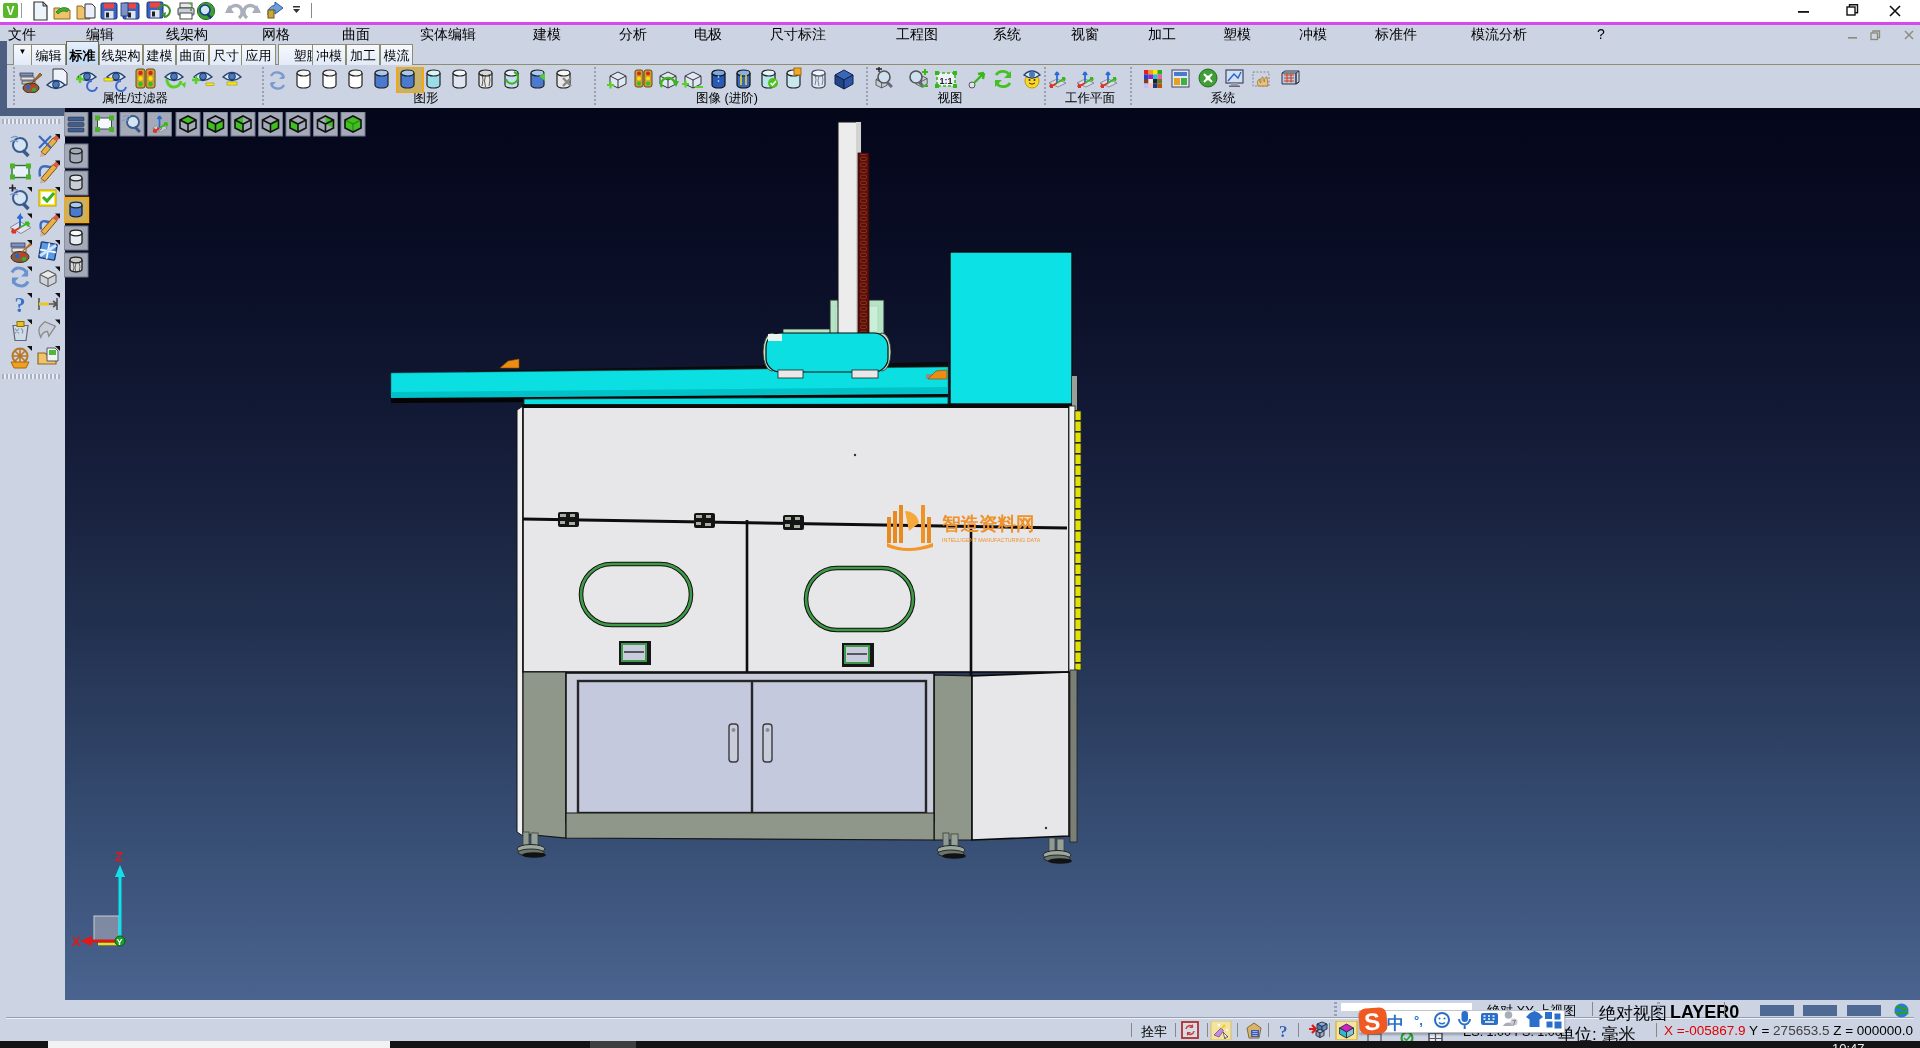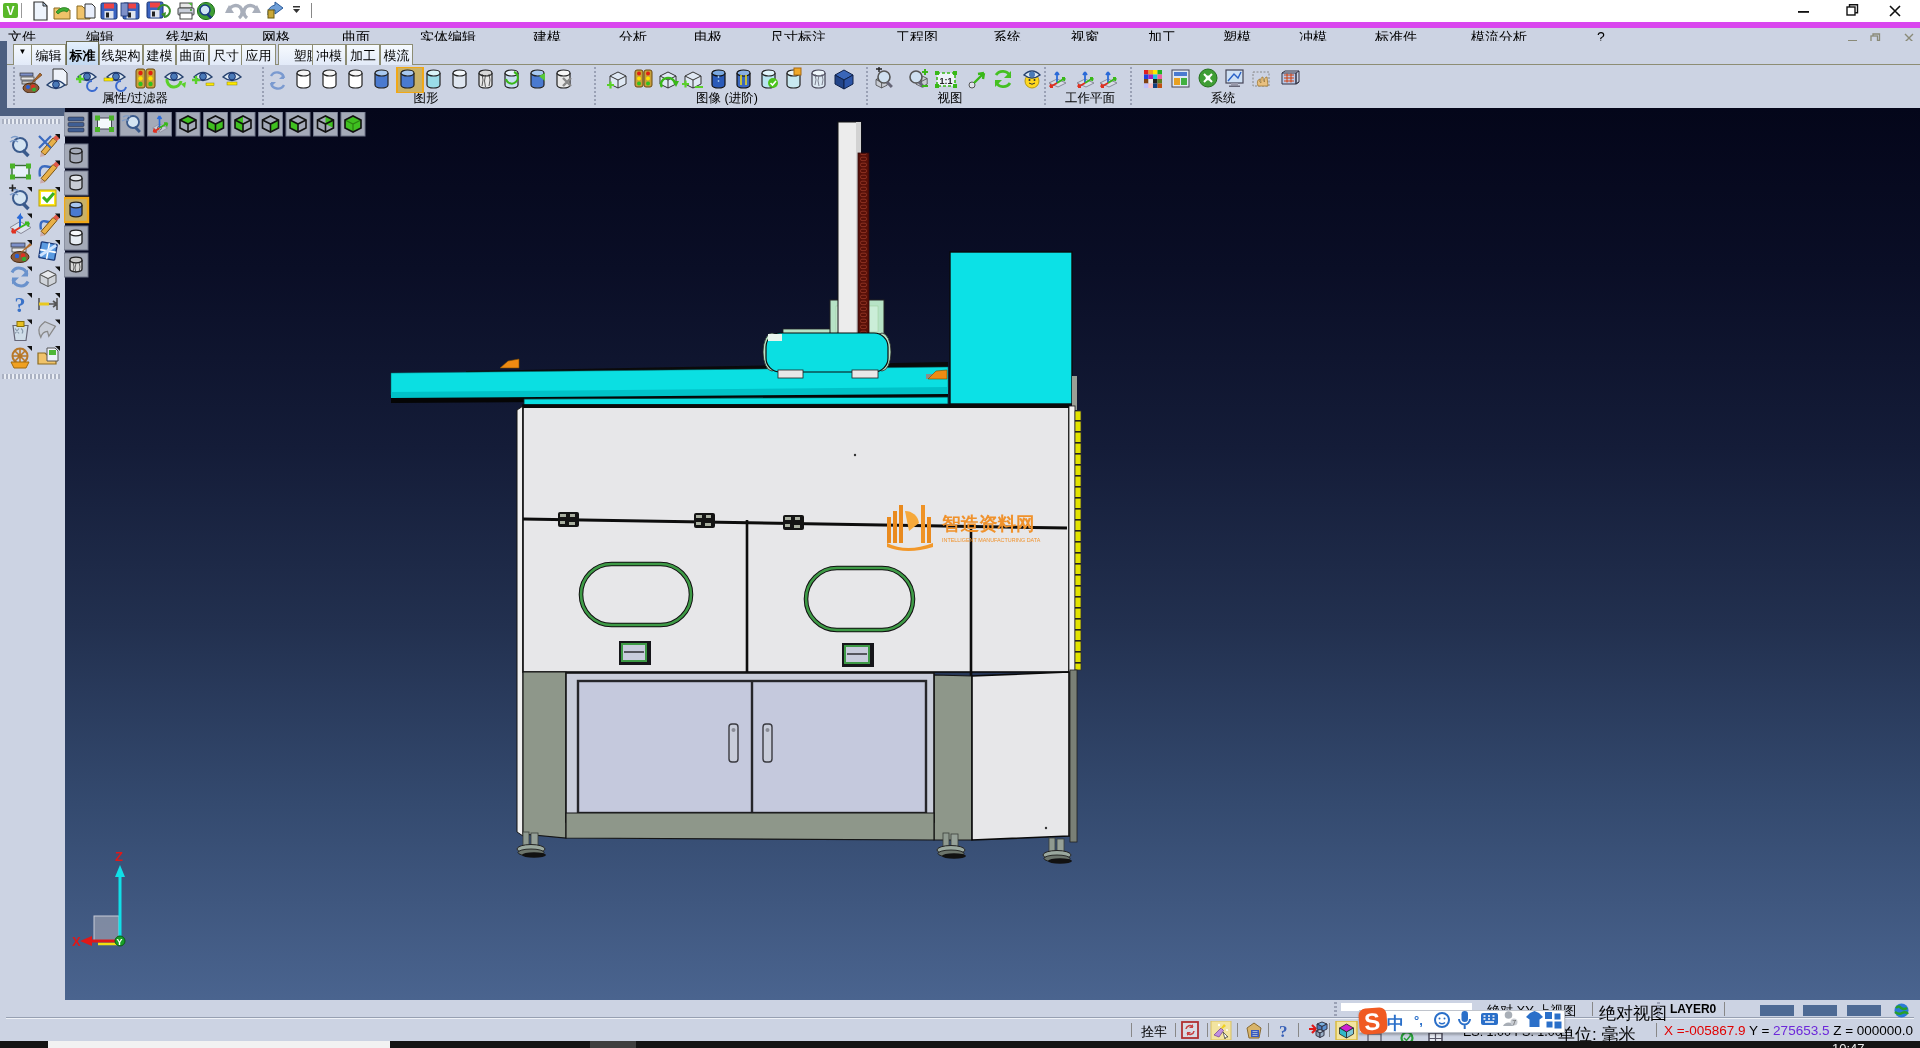--- a/index.html
+++ b/index.html
@@ -1,21 +1,21 @@
 <!DOCTYPE html>
 <html><head>
 <meta charset="utf-8">
 <style>
 * { margin:0; padding:0; box-sizing:border-box; }
 html,body { width:1920px; height:1048px; overflow:hidden; }
 body { font-family:"Liberation Sans", sans-serif; position:relative; background:#ccd3e3; }
 .abs { position:absolute; }
 #titlebar { left:0; top:0; width:1920px; height:22px; background:#ffffff; }
 #title-text { left:176px; top:3px; width:1744px; text-align:center; font-size:13px; color:#000; }
-#menubar { left:0; top:22px; width:1920px; height:19px; background:#ccd3e3; border-top:6px solid #d946ef; }
+#menubar { left:0; top:22px; width:1920px; height:19px; background:#ccd3e3; border-top:3px solid #d946ef; }
 #menubar span { position:absolute; top:1px; font-size:14px; color:#000; }
 #tabrow { left:0; top:41px; width:1920px; height:24px; background:#ccd3e3; }
 .tab { position:absolute; top:3px; height:21px; overflow:hidden; white-space:nowrap; background:linear-gradient(180deg,#f6fafe 0%,#e2eaf8 100%); border:1px solid #8d8d74; border-bottom:none; font-size:13px; color:#000; text-align:center; }
 .tab div { margin-top:2px; }
 .tab.active { top:0px; height:24px; background:linear-gradient(180deg,#e4f0fc 0%,#c3d9f2 100%); font-weight:bold; border:1px solid #6b6b52; border-bottom:none; }
 .tab.active div { margin-top:5px; }
 #toolbar { left:0; top:65px; width:1920px; height:43px; background:#ccd3e3; }
 .grplabel { position:absolute; top:25px; font-size:12.5px; color:#000; text-align:center; }
 #slateL { left:0; top:41px; width:7px; height:75px; background:#4d5f80; }
 #slateband { left:0; top:108px; width:65px; height:8px; background:#4d5f80; }
@@ -827,21 +827,21 @@
 <div class="abs" style="left:6px;top:17px;width:1908px;height:2px;border-top:1px solid #97a0b2;border-bottom:1px solid #eef1f7"></div>
 <svg class="abs" style="left:1455px;top:2px" width="20" height="15" viewBox="0 0 20 15">
       <circle cx="8" cy="7" r="5" fill="none" stroke="#667" stroke-width="1.6"></circle>
       <rect x="11" y="10" width="6" height="2.4" transform="rotate(45 11 10)" fill="#667"></rect>
     </svg>
 <div class="abs" style="left:1487px;top:2px;font-size:13px">绝对 XY 上视图</div>
 <div class="abs" style="left:1592px;top:2px;width:1px;height:14px;background:#888"></div>
 <div class="abs" style="left:1599px;top:2px;font-size:17px">绝对视图</div>
 <div class="abs" style="left:1657px;top:2px;width:3px;height:14px;background-image:repeating-linear-gradient(180deg,#9aa1b5 0 2px, transparent 2px 4px)"></div>
 <div class="abs" style="left:1334px;top:2px;width:3px;height:14px;background-image:repeating-linear-gradient(180deg,#9aa1b5 0 2px, transparent 2px 4px)"></div>
-<div class="abs" style="left:1670px;top:2px;font-size:12px;font-weight:bold">LAYER0</div>
+<div class="abs" style="left:1670px;top:2px;font-size:18px;font-weight:bold">LAYER0</div>
 <div class="abs" style="left:1724px;top:2px;width:1px;height:14px;background:#888"></div>
 <div class="abs" style="left:1760px;top:5px;width:34px;height:11px;background:#4e6a94"></div>
 <div class="abs" style="left:1803px;top:5px;width:34px;height:11px;background:#4e6a94"></div>
 <div class="abs" style="left:1847px;top:5px;width:34px;height:11px;background:#4e6a94"></div>
 <svg class="abs" style="left:1894px;top:3px" width="15" height="15" viewBox="0 0 15 15">
       <circle cx="7.5" cy="7.5" r="7" fill="#2a7ad8"></circle>
       <path d="M2 5 q3 -3 5 0 q3 2 6 0 M1 9 q4 3 7 1 q4 -2 6 1" stroke="#28a028" stroke-width="2.4" fill="none"></path>
     </svg>
 <div class="abs" style="left:1141px;top:23px;font-size:13px">拴牢</div>
 <div class="abs" style="left:1131px;top:23px;width:1px;height:14px;background:#888"></div>
@@ -890,21 +890,21 @@
 <svg class="abs" style="left:1366px;top:33px" width="85" height="12" viewBox="0 0 85 12">
       <rect x="2" y="1" width="13" height="10" fill="#d0d4dc" stroke="#667" stroke-width="1.4"></rect>
       <circle cx="41" cy="5" r="5.5" fill="none" stroke="#28a038" stroke-width="2.2"></circle>
       <path d="M38 5 l2.5 2.5 l4 -5" stroke="#28a038" stroke-width="1.5" fill="none"></path>
       <rect x="63" y="0" width="13" height="11" fill="#e8ecf4" stroke="#556" stroke-width="1.6"></rect>
       <path d="M63 5.5 h13 M69.5 0 v11" stroke="#556" stroke-width="1.2"></path>
     </svg>
 <div class="abs" style="left:1558px;top:23px;font-size:17px">单位: 毫米</div>
 <div class="abs" style="left:1656px;top:23px;width:1px;height:14px;background:#888"></div>
 <div class="abs" style="left:1463px;top:25px;font-size:12.5px;color:#000">ES: 1.00 FS: 1.00</div>
-<div class="abs" style="left:1664px;top:23px;font-size:13.5px"><span style="color:#e00000">X =-005867.9</span><span> Y = </span><span style="color:#6d28d9">275653.5</span><span> Z = </span><span style="color:#000000">000000.0</span></div>
+<div class="abs" style="left:1664px;top:23px;font-size:13.5px"><span style="color:#e00000">X =-005867.9</span><span> Y = </span><span style="color:#404040">275653.5</span><span> Z = </span><span style="color:#000000">000000.0</span></div>
 </div>
 <div id="taskbar" class="abs">
 <div class="abs" style="left:48px;top:0;width:342px;height:7px;background:#f2f2f2"></div>
 <div class="abs" style="left:590px;top:0;width:46px;height:7px;background:#3f3f3f"></div>
 <div class="abs" style="left:1832px;top:0px;width:50px;height:7px;overflow:hidden">
       <span style="position:absolute;left:0;top:0px;font-size:13px;color:#eee">10:47</span>
     </div>
 </div>
 <div class="abs" style="left:1341px;top:1003px;width:131px;height:8px;background:#ffffff"></div>
 <div class="abs" style="left:1359px;top:1010px;width:206px;height:23px;background:#ffffff;border:1px solid #c0c4cc;box-shadow:0 2px 2px rgba(0,0,0,0.25)"></div>

